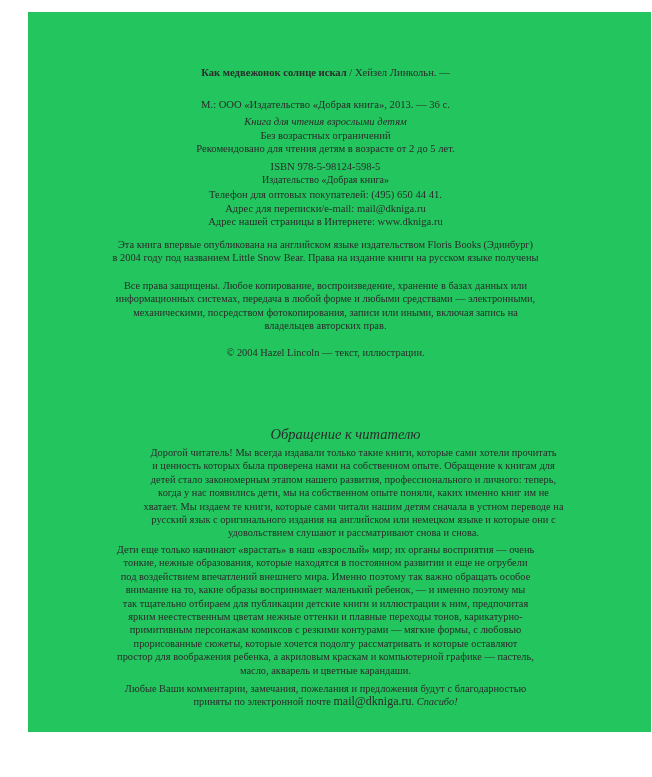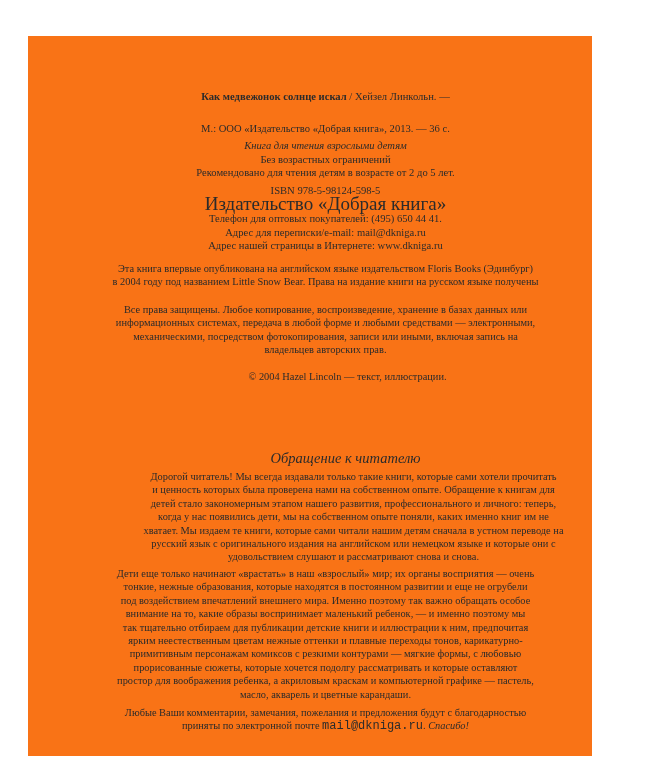--- a/index.html
+++ b/index.html
@@ -1,28 +1,28 @@
 <!DOCTYPE html>
 <html><head>
 <meta charset="utf-8">
 <style>
   html, body { margin: 0; padding: 0; background: #ffffff; }
   body { width: 652px; height: 777px; position: relative; overflow: hidden;
          font-family: "Liberation Serif", "DejaVu Serif", serif; color: #2b2b2b; }
-  .panel { position: absolute; left: 28px; top: 36px; width: 564px; height: 720px;
-           background: #f97316; }
+  .panel { position: absolute; left: 28px; top: 12px; width: 623px; height: 720px;
+           background: #22c55e; }
   .block { position: absolute; left: 0; width: 595px; text-align: center; }
   .line { display: block; font-size: 10.6px; line-height: 13.6px; white-space: nowrap; }
   .b { font-weight: bold; }
   .i { font-style: italic; }
-  .lg { font-size: 19px; line-height: 16px; }
+  .lg { font-size: 10px; line-height: 16px; }
   .title { font-size: 14.5px; font-style: italic; line-height: 18px; }
   .para { position: absolute; left: 0; width: 595px; text-align: center; }
   .para .line { font-size: 10.4px; line-height: 13.4px; }
-  .mail { font-family: Liberation Mono, monospace; font-size: 12px; }
+  .mail { font-family: Liberation Serif, serif; font-size: 12px; }
 </style>
 </head>
 <body>
 
 <div class="panel">
 
   <div class="block" style="top:54px;">
     <span class="line"><span class="b">Как медвежонок солнце искал</span><span> / Хейзел Линкольн. —</span></span>
     <span class="line" style="margin-top:18px">М.: ООО «Издательство «Добрая книга», 2013. — 36 с.</span>
     <span class="line i" style="margin-top:4px">Книга для чтения взрослыми детям</span>
@@ -43,21 +43,21 @@
     <span class="line">в 2004 году под названием Little Snow Bear. Права на издание книги на русском языке получены</span>
   </div>
 
   <div class="para" style="top:267px;">
     <span class="line">Все права защищены. Любое копирование, воспроизведение, хранение в базах данных или</span>
     <span class="line">информационных системах, передача в любой форме и любыми средствами — электронными,</span>
     <span class="line">механическими, посредством фотокопирования, записи или иными, включая запись на</span>
     <span class="line">владельцев авторских прав.</span>
   </div>
 
-  <div class="para" style="top:334px;padding-left:22px;">
+  <div class="para" style="top:334px;">
     <span class="line">© 2004 Hazel Lincoln — текст, иллюстрации.</span>
   </div>
 
 
   <div class="block" style="top:413px;padding-left:20px;">
     <span class="line title">Обращение к читателю</span>
   </div>
 
   <div class="para" style="top:434px;margin-left:28px;">
     <span class="line">Дорогой читатель! Мы всегда издавали только такие книги, которые сами хотели прочитать</span>

